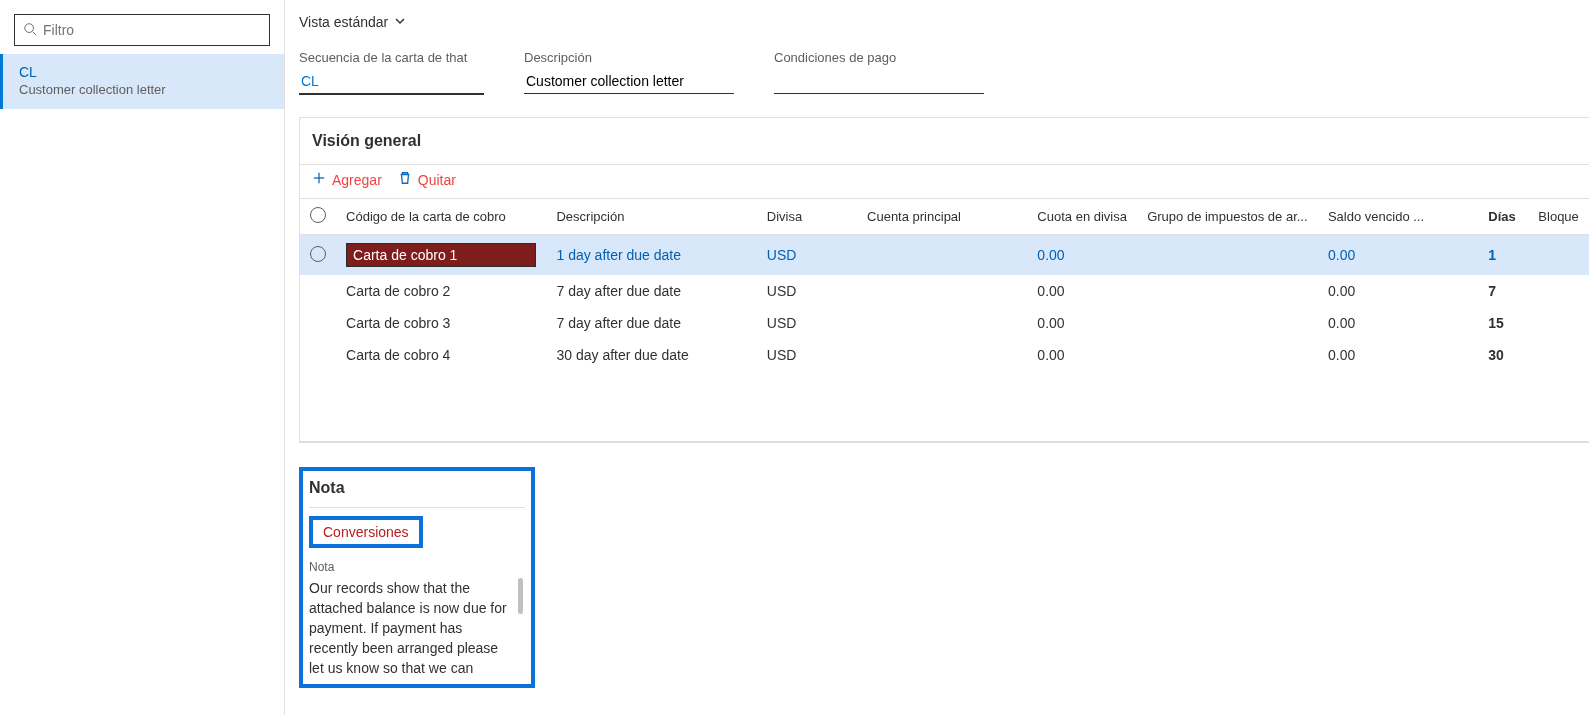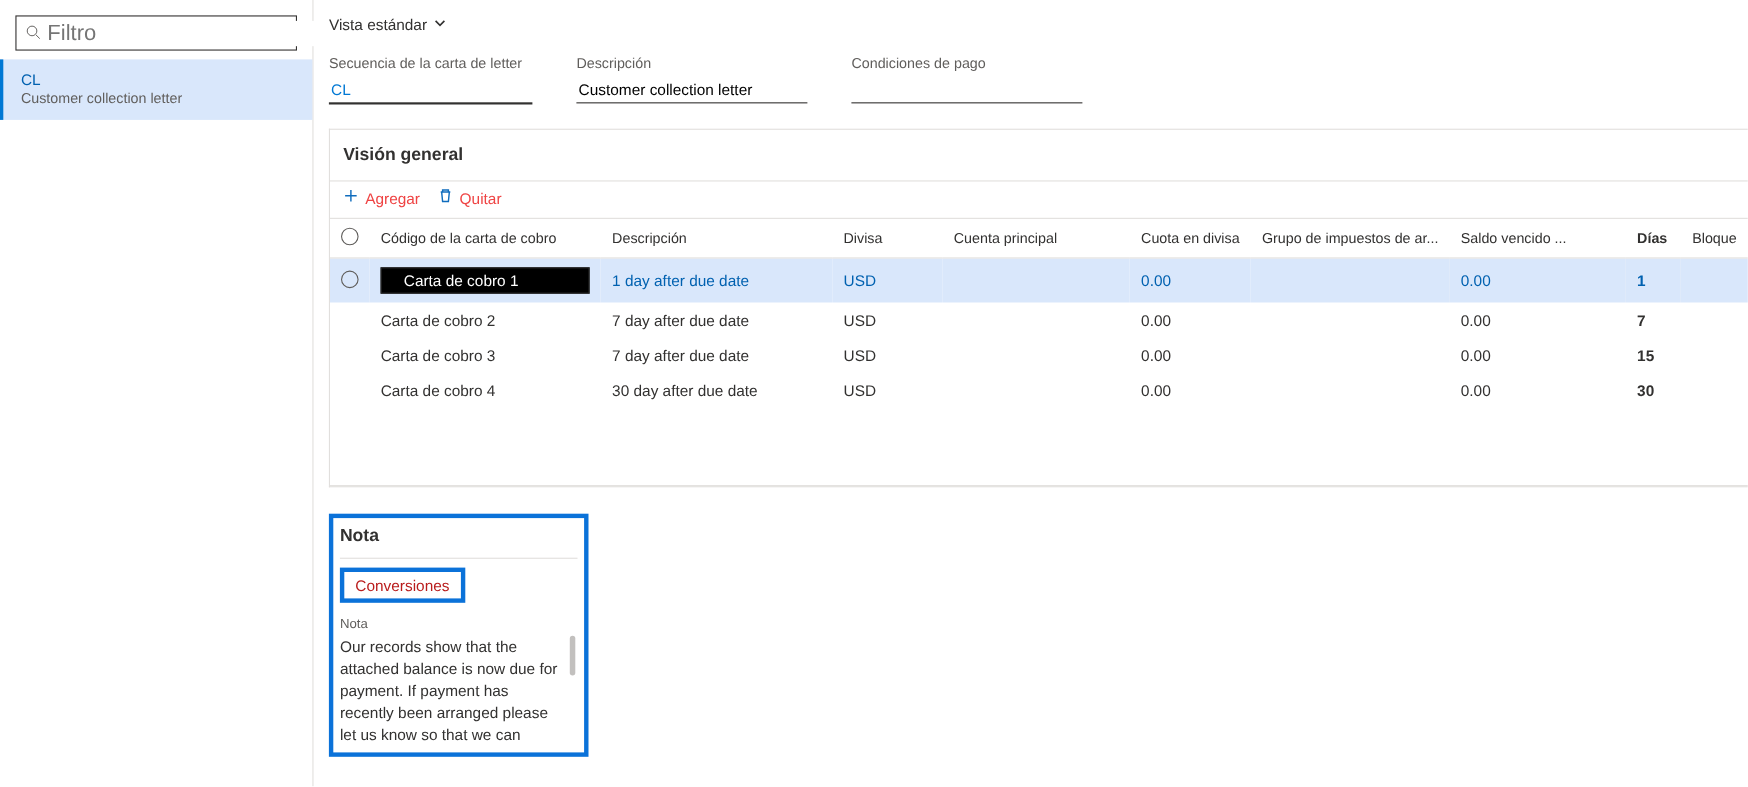--- a/index.html
+++ b/index.html
@@ -28,21 +28,21 @@
     display: flex;
     align-items: center;
     padding: 0 8px;
     gap: 6px;
   }
   .filter-box svg { width: 14px; height: 14px; stroke: #605e5c; fill: none; }
   .filter-box input {
     border: none;
     outline: none;
     flex: 1;
-    font-size: 20px;
+    font-size: 14px;
     color: #737373;
   }
   .side-item {
     background: #d9e7fb;
     border-left: 3px solid #0078d4;
     padding: 10px 16px 12px 16px;
     cursor: pointer;
   }
   .side-item .code {
     color: #0061b0;
@@ -151,24 +151,24 @@
   .grid-header .grid-cell {
     color: #323130;
     font-size: 13px;
     border-bottom: 1px solid #e1dfdd;
   }
   .grid-row .grid-cell { color: #323130; }
   .grid-row.selected { background: #d9e7fb; }
   .grid-row.selected .grid-cell { color: #0061b0; }
   .grid-row.selected .code-cell .editing {
     display: inline-block;
-    background: #000000;
+    background: #7f1d1d;
     color: #ffffff;
     border: 1px solid #2b2b2b;
-    padding: 3px 20px;
+    padding: 3px 6px;
     min-width: 190px;
   }
   .num { }
   .col-chk { width: 36px; text-align: center; }
   .col-code { width: 210px; }
   .col-desc { width: 210px; }
   .col-curr { width: 100px; }
   .col-acct { width: 170px; }
   .col-fee  { width: 90px; }
   .col-tax  { width: 160px; }
@@ -261,21 +261,21 @@
     <span>
       <svg viewBox="0 0 12 12">
           <path d="M2 4l4 4 4-4" fill="none" stroke="#323130" stroke-width="1.5"></path>
         </svg>
     </span>
   </div>
 
 
   <div class="form-row">
     <div class="form-field active">
-      <label>Secuencia de la carta de letter</label>
+      <label>Secuencia de la carta de that</label>
       <input class="underline-input" value="CL" style="">
     </div>
     <div class="form-field wide">
       <label>Descripción</label>
       <input class="underline-input" value="Customer collection letter" style="">
     </div>
     <div class="form-field wide">
       <label>Condiciones de pago</label>
       <input class="underline-input" value="" style="">
     </div>

